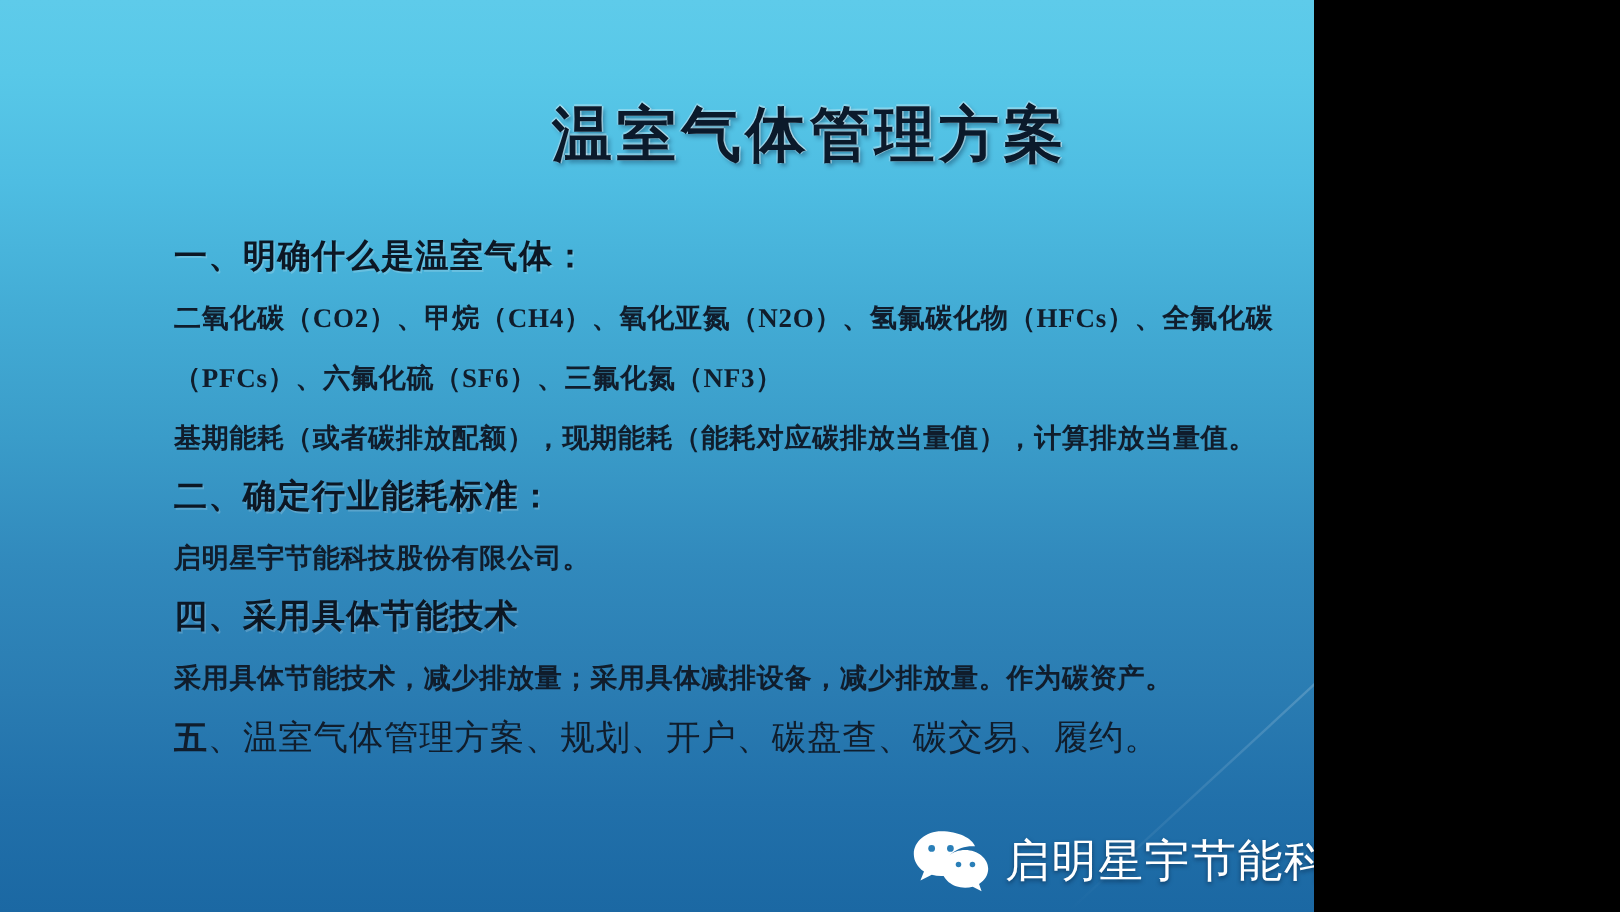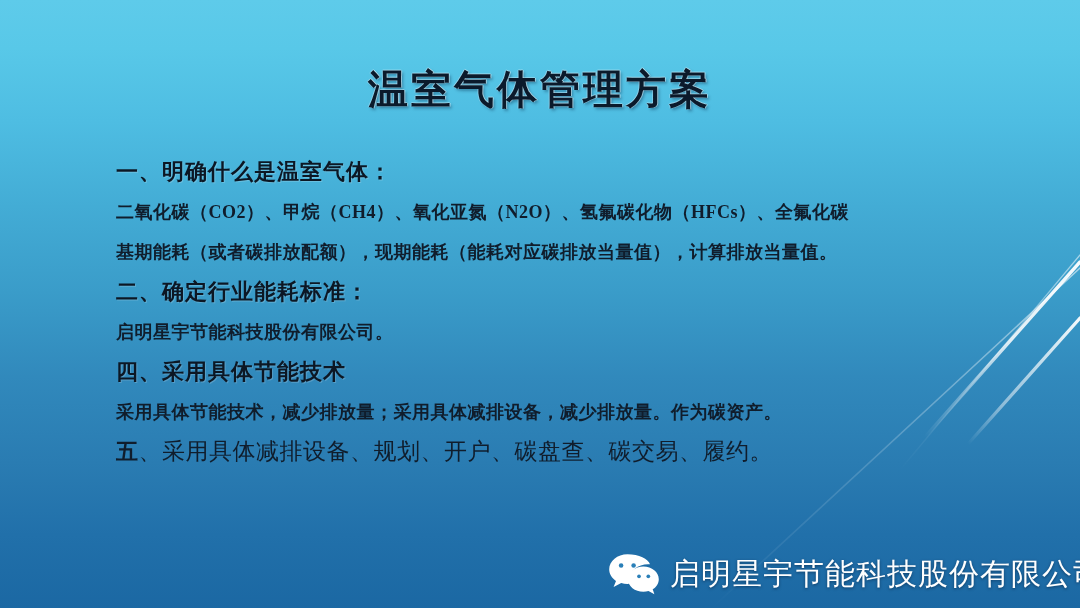--- a/index.html
+++ b/index.html
@@ -3,21 +3,21 @@
 <meta charset="utf-8">
 <style>
   html, body {
     margin: 0;
     padding: 0;
     background: #000;
   }
 
   #slide {
     position: relative;
-    width: 1080px;
+    width: 876px;
     height: 608px;
     overflow: hidden;
     font-family: "Liberation Serif", "DejaVu Serif", serif;
     background: linear-gradient(to bottom,
         #5ECBEA 0%,
         #58C8E8 8%,
         #4EBDE2 20%,
         #43ACD5 34%,
         #3A9CC9 48%,
         #3189BC 62%,
@@ -161,30 +161,31 @@
 
     <line x1="900" y1="470" x2="1080" y2="255" stroke="url(#streakFadeThin)" stroke-width="1.3" stroke-linecap="round"></line>
   </svg>
 
   <div class="title">温室气体管理方案</div>
 
   <div class="body-block">
 
     <div class="line heading">一、明确什么是温室气体：</div>
     <div class="line content">二氧化碳（CO2）、甲烷（CH4）、氧化亚氮（N2O）、氢氟碳化物（HFCs）、全氟化碳</div>
+    <div class="line content">（PFCs）、六氟化硫（SF6）、三氟化氮（NF3）</div>
 
     <div class="line content">基期能耗（或者碳排放配额），现期能耗（能耗对应碳排放当量值），计算排放当量值。</div>
     <div class="line heading">二、确定行业能耗标准：</div>
 
     <div class="line content">启明星宇节能科技股份有限公司。</div>
 
     <div class="line heading">四、采用具体节能技术</div>
     <div class="line content">采用具体节能技术，减少排放量；采用具体减排设备，减少排放量。作为碳资产。</div>
 
-    <div class="line mixed"><span class="num">五</span><span>、采用具体减排设备、规划、开户、碳盘查、碳交易、履约。</span></div>
+    <div class="line mixed"><span class="num">五</span><span>、温室气体管理方案、规划、开户、碳盘查、碳交易、履约。</span></div>
 
   </div>
 
   <div class="watermark">
     <svg class="wechat-logo" viewBox="0 0 52 44" xmlns="http://www.w3.org/2000/svg">
 
       <path d="M19.5 2.2C9.3 2.2 1.2 9.0 1.2 17.3c0 4.7 2.6 8.9 6.8 11.7L5.6 35.0l7.6-3.9c2.0 0.6 4.1 0.9 6.3 0.9 0.9 0 1.8-0.05 2.7-0.15-0.5-1.4-0.8-2.9-0.8-4.4 0-8.5 8.4-15.3 18.8-15.3 0.6 0 1.2 0.02 1.8 0.07C40.3 7.0 30.9 2.2 19.5 2.2z" fill="#FFFFFF"></path>
       <circle cx="13.1" cy="13.6" r="2.25" fill="#2A7FB8"></circle>
       <circle cx="25.6" cy="13.6" r="2.25" fill="#2A7FB8"></circle>
 

